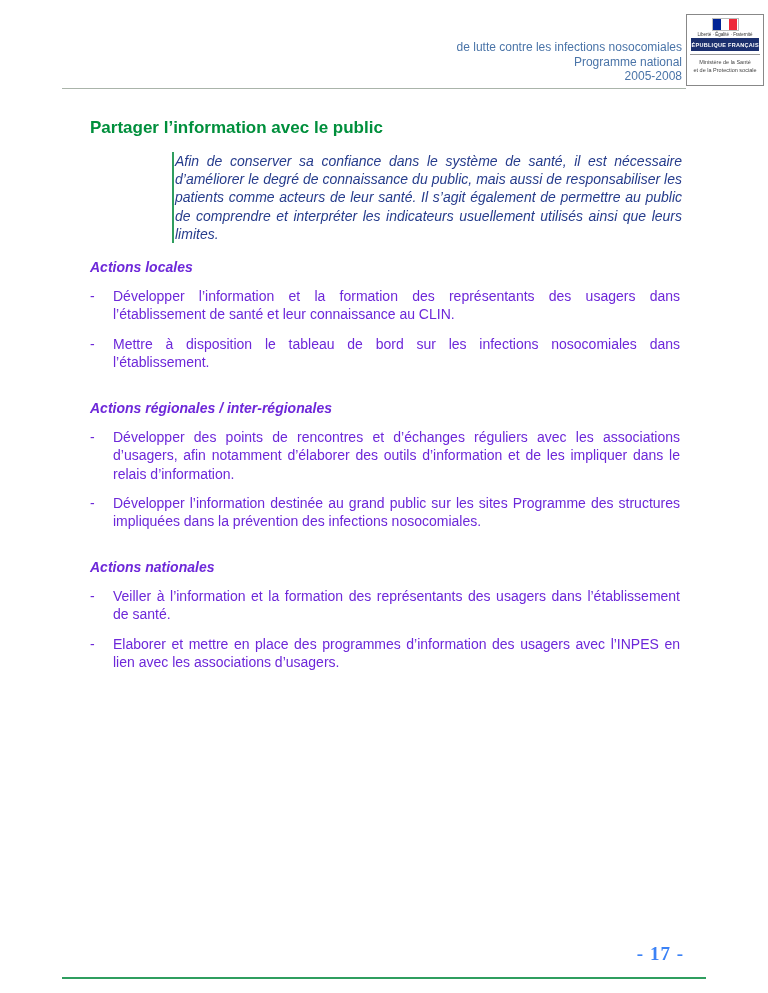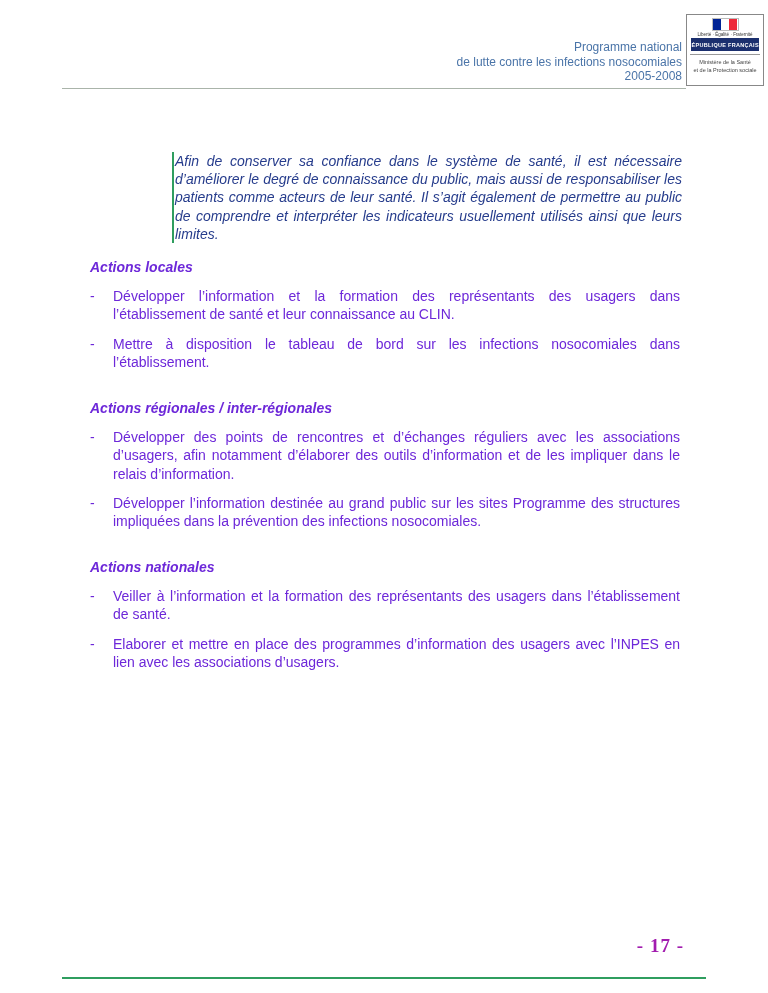--- a/index.html
+++ b/index.html
@@ -128,62 +128,63 @@
     flex: 0 0 23px;
   }
   .bullet-row .item-text {
     flex: 1;
     text-align: justify;
   }
 
   
   .page-number {
     position: absolute;
-    right: 84px; bottom: 36px;
+    right: 84px; bottom: 28px;
     font-family: "Liberation Serif", serif;
     font-size: 19px;
     font-weight: bold;
-    color: #a21caf;
+    color: #3b82f6;
     letter-spacing: 1px;
   }
   .bottom-rule {
     position: absolute;
     left: 62px; bottom: 14px;
     width: 644px; height: 2px;
     background: #2f9e5f;
   }
 </style>
 </head>
 <body>
 
 <div class="page">
 
   <div class="header-text">
+    <div>de lutte contre les infections nosocomiales</div>
     <div>Programme national</div>
-    <div>de lutte contre les infections nosocomiales</div>
     <div>2005-2008</div>
   </div>
 
   <div class="logo-box">
     <div class="flag">
       <div class="b"></div>
       <div class="w"></div>
       <div class="r"></div>
     </div>
     <div class="motto">Liberté · Égalité · Fraternité</div>
     <div class="republic-banner">RÉPUBLIQUE FRANÇAISE</div>
     <div class="logo-divider"></div>
     <div class="ministry">
       <div>Ministère de la Santé</div>
       <div>et de la Protection sociale</div>
     </div>
   </div>
 
   <div class="header-rule"></div>
 
+  <div class="page-title">Partager l’information avec le public</div>
 
   <div class="intro-quote">Afin de conserver sa confiance dans le système de santé, il est nécessaire d’améliorer le degré de connaissance du public, mais aussi de responsabiliser les patients comme acteurs de leur santé. Il s’agit également de permettre au public de comprendre et interpréter les indicateurs usuellement utilisés ainsi que leurs limites.</div>
 
   <div class="content">
 
     <div class="section">
       <div class="section-heading">Actions locales</div>
       <div class="bullet-row">
         <span class="dash">-</span>
         <span class="item-text">Développer l’information et la formation des représentants des usagers dans l’établissement de santé et leur connaissance au CLIN.</span>

